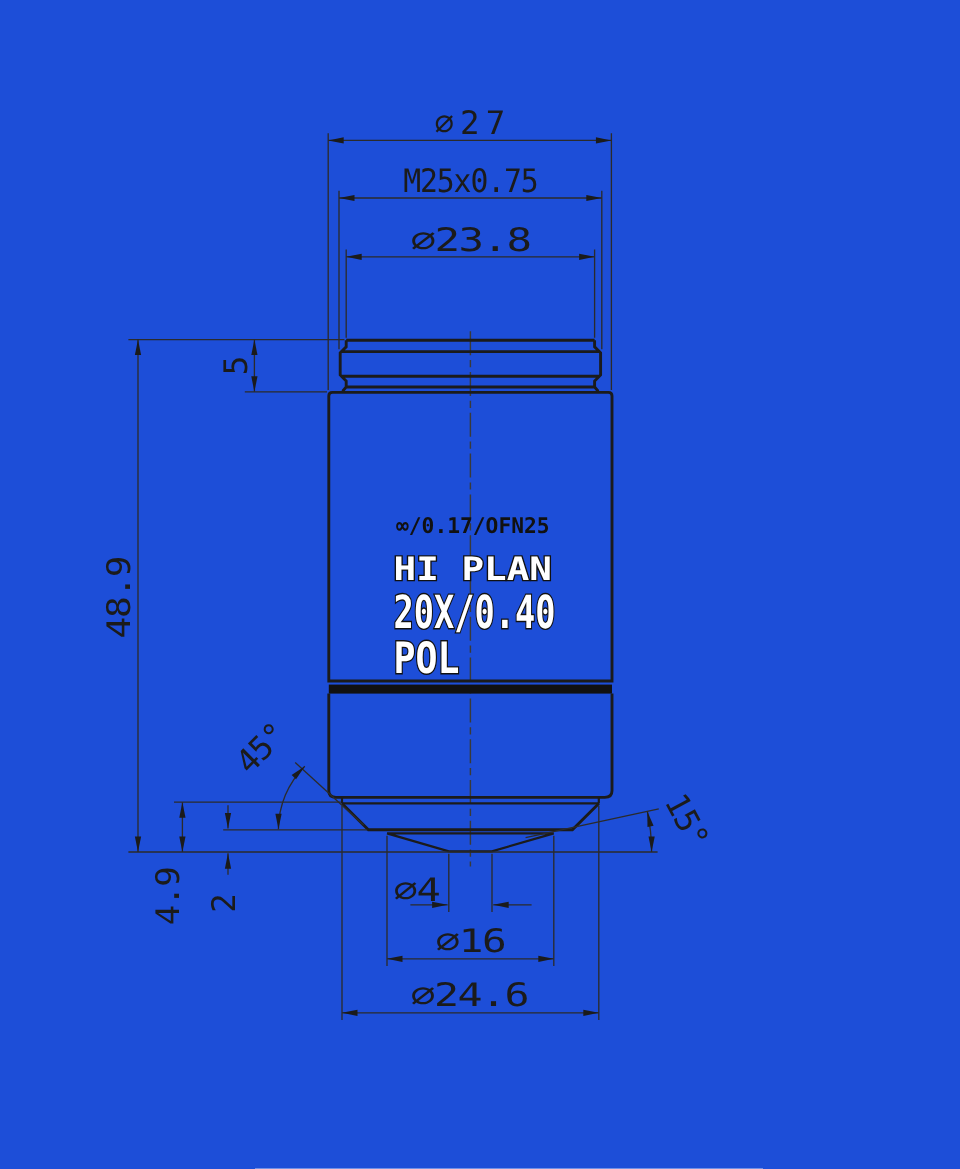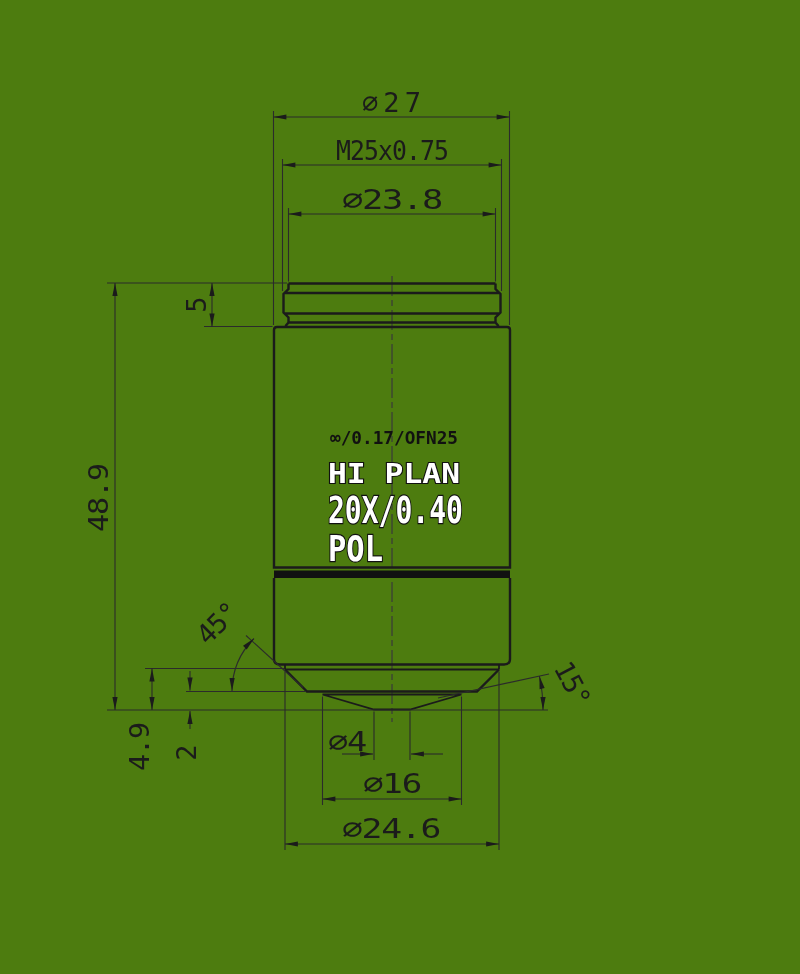--- a/index.html
+++ b/index.html
@@ -1,18 +1,18 @@
 <!DOCTYPE html>
 <html><head>
 <meta charset="utf-8">
 <style>
   html, body { margin: 0; padding: 0; background: #ffffff; }
   .stage {
     width: 800px; height: 974px; position: relative;
-    background: #4d7c0f; overflow: hidden;
+    background: #1d4ed8; overflow: hidden;
     font-family: "DejaVu Sans Mono", "DejaVu Sans", monospace;
   }
   svg { display: block; }
   .thick  { stroke: #1b1b1b; stroke-width: 2.4; fill: none; stroke-linejoin: miter; }
   .med    { stroke: #1b1b1b; stroke-width: 1.8; fill: none; }
   .thin   { stroke: #2b2b2b; stroke-width: 1.1; fill: none; }
   .center { stroke: #3a3a3a; stroke-width: 1.2; fill: none; stroke-dasharray: 20 4 6 4; }
   .dim-text {
     font-family: "DejaVu Sans Mono", "DejaVu Sans", monospace;
     font-size: 27px; fill: #1b1b1b; letter-spacing: -1px;

